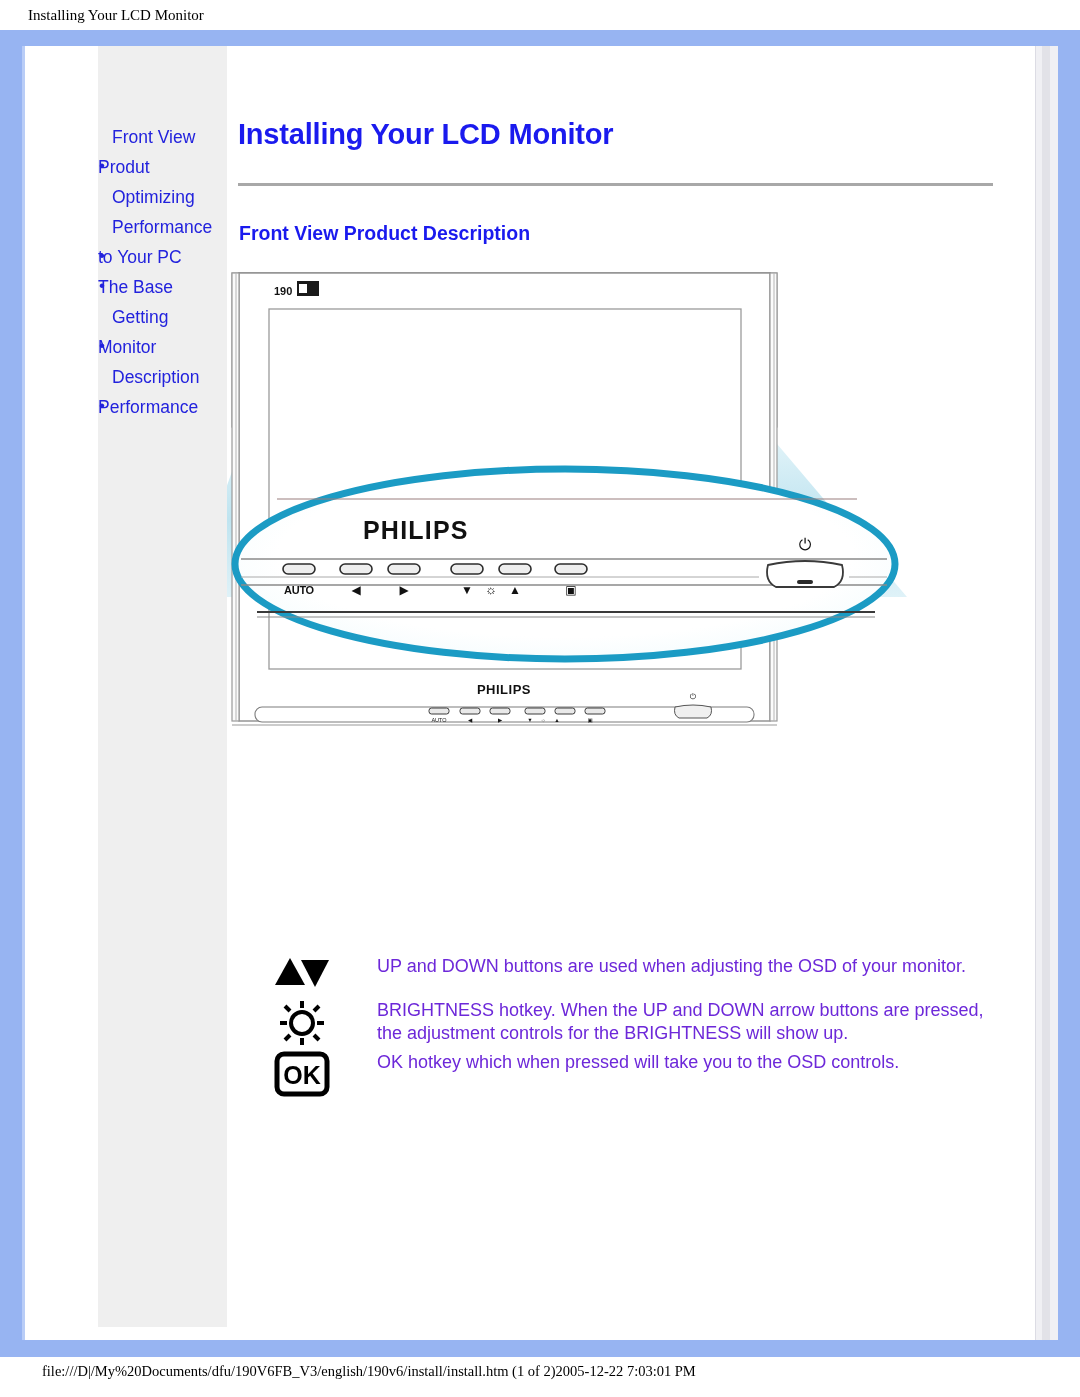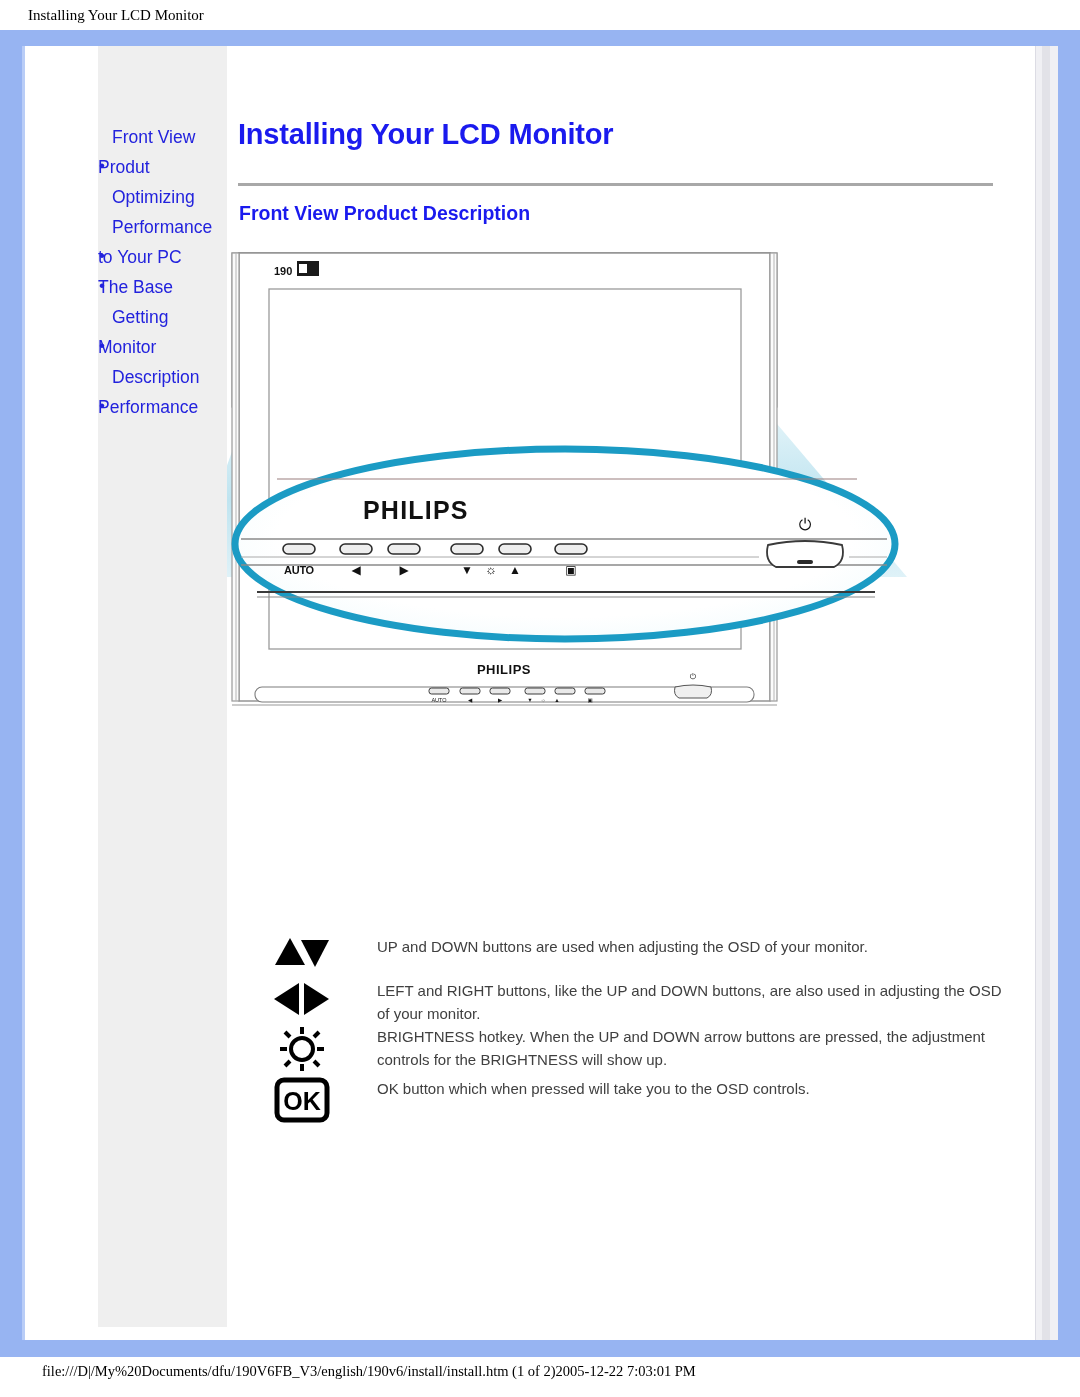--- a/index.html
+++ b/index.html
@@ -113,21 +113,21 @@
     margin: 32px 0 0 11px;
     width: 755px; height: 0;
     border: 0;
     border-top: 3px solid #a8a8a8;
   }
   .section-title {
     color: #1a1aee;
     font-size: 19.5px;
     font-weight: bold;
     margin: 0;
-    padding: 16px 0 0 12px;
+    padding: 36px 0 0 12px;
   }
 
   
   .figure {
     position: relative;
     margin-top: 22px;
     width: 787px;
     height: 670px;
   }
   .monitor-svg, .callout-svg { position: absolute; left: 0; top: 0; }
@@ -140,23 +140,23 @@
     border-collapse: collapse;
   }
   .btn-table td { vertical-align: top; padding: 0; }
   .btn-icon-cell {
     width: 150px;
     text-align: center;
     padding-left: 14px;
     padding-top: 4px;
   }
   .btn-text-cell {
-    font-size: 15px;
+    font-size: 18px;
     line-height: 23px;
-    color: #404040;
+    color: #6d28d9;
     padding-top: 6px;
     padding-bottom: 24px;
     padding-right: 10px;
   }
 </style>
 </head>
 <body>
 
 <div class="print-header">Installing Your LCD Monitor</div>
 
@@ -295,29 +295,20 @@
         <table class="btn-table">
           <tbody>
               <tr>
             <td class="btn-icon-cell">
               <svg width="62" height="40" viewBox="0 0 62 40">
                 <polygon points="4,30 19,3 34,30" fill="#000"></polygon>
                 <polygon points="30,5 58,5 44,32" fill="#000"></polygon>
               </svg>
             </td>
             <td class="btn-text-cell">UP and DOWN buttons are used when adjusting the OSD of your monitor.</td>
-          </tr>
-          <tr>
-            <td class="btn-icon-cell">
-              <svg width="62" height="40" viewBox="0 0 62 40">
-                <polygon points="3,20 28,4 28,36" fill="#000"></polygon>
-                <polygon points="33,4 58,20 33,36" fill="#000"></polygon>
-              </svg>
-            </td>
-            <td class="btn-text-cell">LEFT and RIGHT buttons, like the UP and DOWN buttons, are also used in adjusting the OSD of your monitor.</td>
           </tr>
           <tr>
             <td class="btn-icon-cell">
               <svg width="54" height="48" viewBox="0 0 54 48">
                 <circle cx="27" cy="24" r="11" fill="none" stroke="#000" stroke-width="4"></circle>
                 <g stroke="#000" stroke-width="4" stroke-linecap="butt">
                   <line x1="27" y1="2" x2="27" y2="9"></line>
                   <line x1="27" y1="39" x2="27" y2="46"></line>
                   <line x1="5" y1="24" x2="12" y2="24"></line>
                   <line x1="42" y1="24" x2="49" y2="24"></line>
@@ -330,21 +321,21 @@
             </td>
             <td class="btn-text-cell">BRIGHTNESS hotkey. When the UP and DOWN arrow buttons are pressed, the adjustment controls for the BRIGHTNESS will show up.</td>
           </tr>
           <tr>
             <td class="btn-icon-cell">
               <svg width="56" height="46" viewBox="0 0 56 46">
                 <rect x="3" y="3" width="50" height="40" rx="7" ry="7" fill="none" stroke="#000" stroke-width="5"></rect>
                 <text x="28" y="33" text-anchor="middle" font-family="Liberation Sans, sans-serif" font-size="25" font-weight="bold" fill="#000">OK</text>
               </svg>
             </td>
-            <td class="btn-text-cell">OK button which when pressed will take you to the OSD controls.</td>
+            <td class="btn-text-cell">OK hotkey which when pressed will take you to the OSD controls.</td>
           </tr>
         </tbody>
           </table>
 
       </main>
     </div>
   </div>
 </div>
 
 <div class="print-footer">file:///D|/My%20Documents/dfu/190V6FB_V3/english/190v6/install/install.htm (1 of 2)2005-12-22 7:03:01 PM</div>

